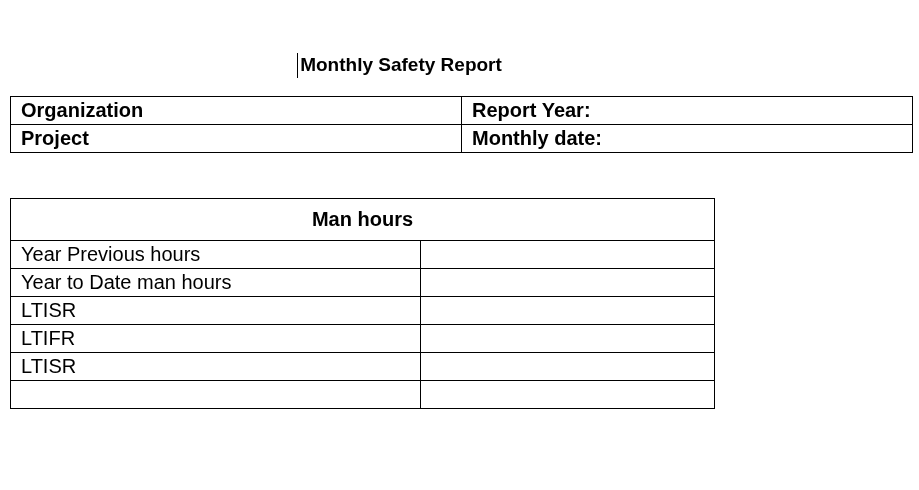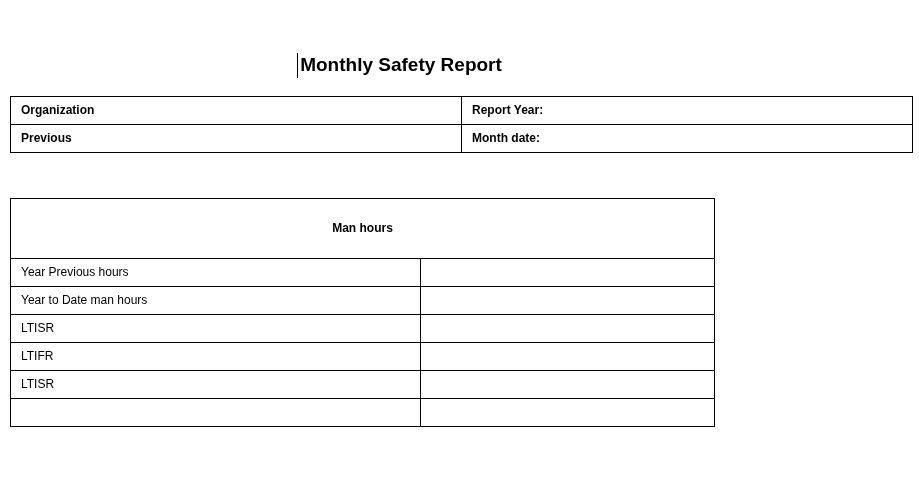--- a/index.html
+++ b/index.html
@@ -40,21 +40,21 @@
       background: #000;
     }
     table {
       border-collapse: collapse;
       position: absolute;
       table-layout: fixed;
     }
     td {
       border: 1px solid #000;
       padding: 0 0 0 10px;
-      font-size: 12px;
+      font-size: 20px;
       height: 27px;
       line-height: 27px;
       vertical-align: middle;
       white-space: nowrap;
       overflow: hidden;
     }
     .info-table {
       left: 10px;
       top: 96px;
       width: 902px;
@@ -63,21 +63,21 @@
       font-weight: bold;
     }
     .hours-table {
       left: 10px;
       top: 198px;
       width: 704px;
     }
     .hours-table td.header {
       text-align: center;
       font-weight: bold;
-      padding: 16px;
+      padding: 7px;
     }
   </style>
 </head>
 <body>
 
 <div class="title-wrap">
   <span class="title">
     <span class="caret"></span>
     <span>Monthly Safety Report</span>
   </span>
@@ -87,22 +87,22 @@
   <colgroup>
     <col style="width:451px">
     <col style="width:451px">
   </colgroup>
   <tbody>
       <tr>
     <td>Organization</td>
     <td>Report Year:</td>
   </tr>
   <tr>
-    <td>Previous</td>
-    <td>Month date:</td>
+    <td>Project</td>
+    <td>Monthly date:</td>
   </tr>
 </tbody>
   </table>
 
 <table class="hours-table">
   <colgroup>
     <col style="width:410px">
     <col style="width:294px">
   </colgroup>
   <tbody>

